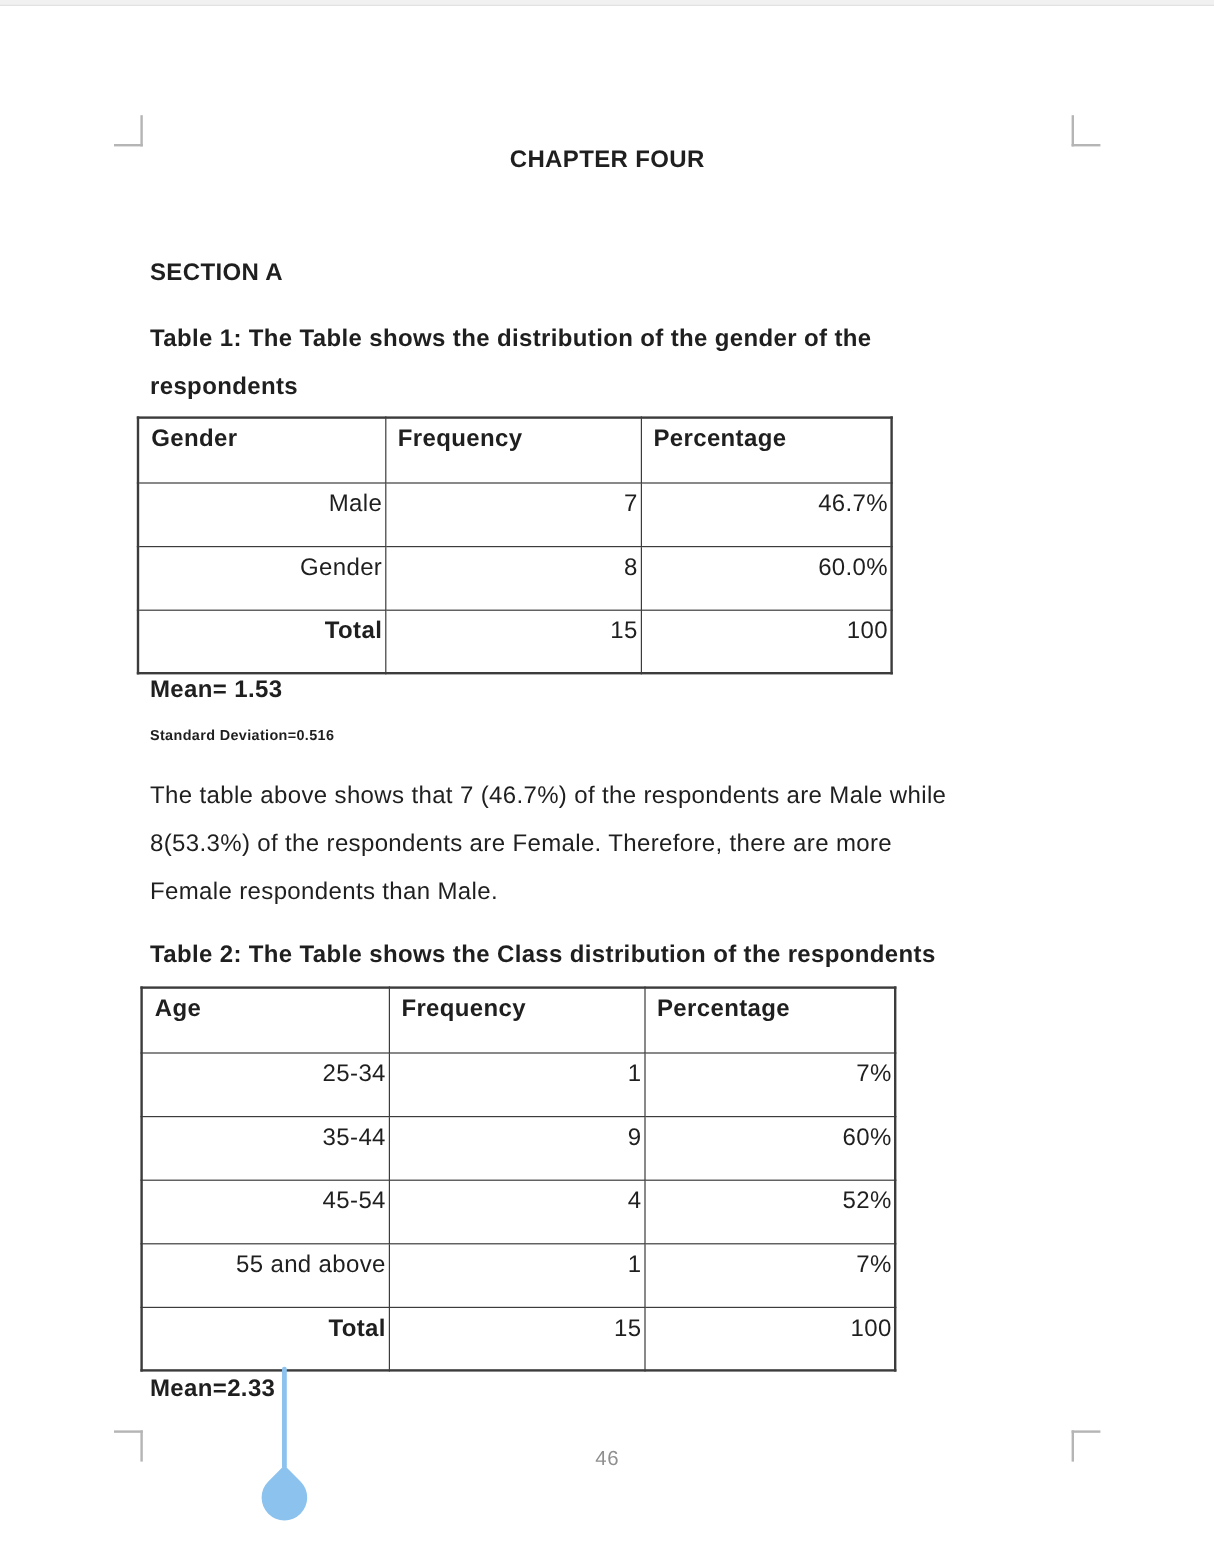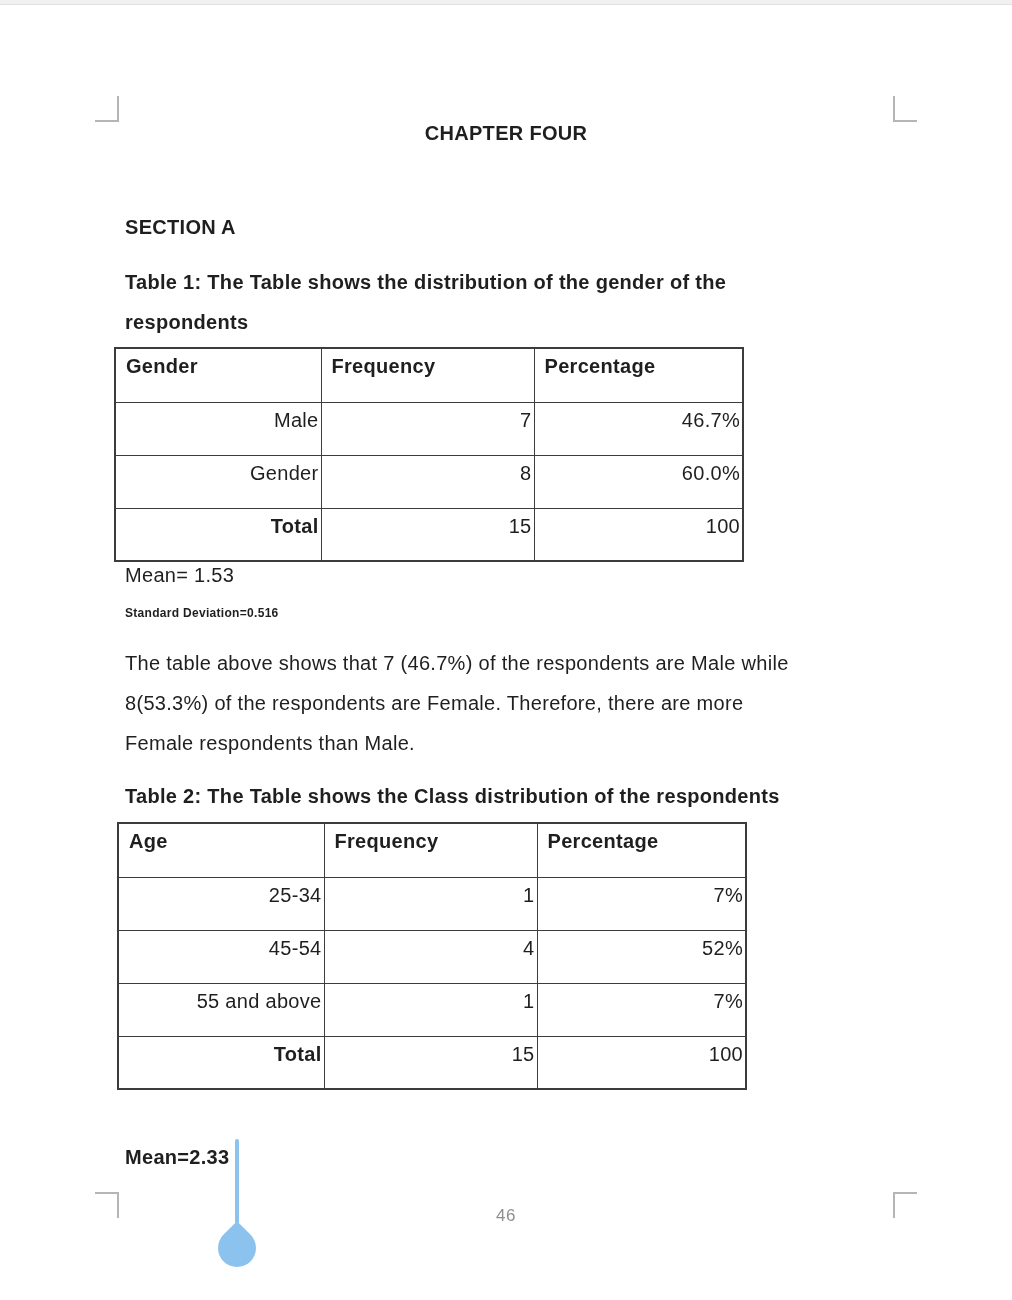--- a/index.html
+++ b/index.html
@@ -33,21 +33,21 @@
   .left-col { left: 125px; }
   .bold { font-weight: bold; }
   .doc-text { font-size: 20px; line-height: 26px; }
   .lines-40 .line { line-height: 40px; }
 
   .chapter-title    { top: 120px; font-size: 20px; font-weight: bold; }
   .chapter-subtitle { top: 173px; font-size: 20px; font-weight: bold; }
   .section-heading  { top: 214px; font-size: 20px; font-weight: bold; }
   .table1-caption   { top: 262px; font-size: 20px; font-weight: bold; }
   .table1-wrap      { left: 114px; top: 347px; border-radius: 10px; }
-  .mean1            { top: 564px; font-size: 20px; font-weight: normal; }
+  .mean1            { top: 564px; font-size: 20px; font-weight: bold; }
   .stddev1          { top: 606px; font-size: 12px; font-weight: bold; }
   .analysis-para    { top: 643px; font-size: 20px; }
   .table2-caption   { top: 776px; font-size: 20px; font-weight: bold; }
   .table2-wrap      { left: 117px; top: 822px; }
   .mean2            { top: 1146px; font-size: 20px; font-weight: bold; }
   .page-number      { top: 1206px; font-size: 17px; color: #8f8f8f; letter-spacing: 0.5px; }
 
   table.doc-table {
     border-collapse: collapse;
     table-layout: fixed;
@@ -169,20 +169,25 @@
             <th>Percentage</th>
           </tr>
         </thead>
         <tbody>
           <tr>
             <td>25-34</td>
             <td>1</td>
             <td>7%</td>
           </tr>
           <tr>
+            <td>35-44</td>
+            <td>9</td>
+            <td>60%</td>
+          </tr>
+          <tr>
             <td>45-54</td>
             <td>4</td>
             <td>52%</td>
           </tr>
           <tr>
             <td>55 and above</td>
             <td>1</td>
             <td>7%</td>
           </tr>
           <tr>

